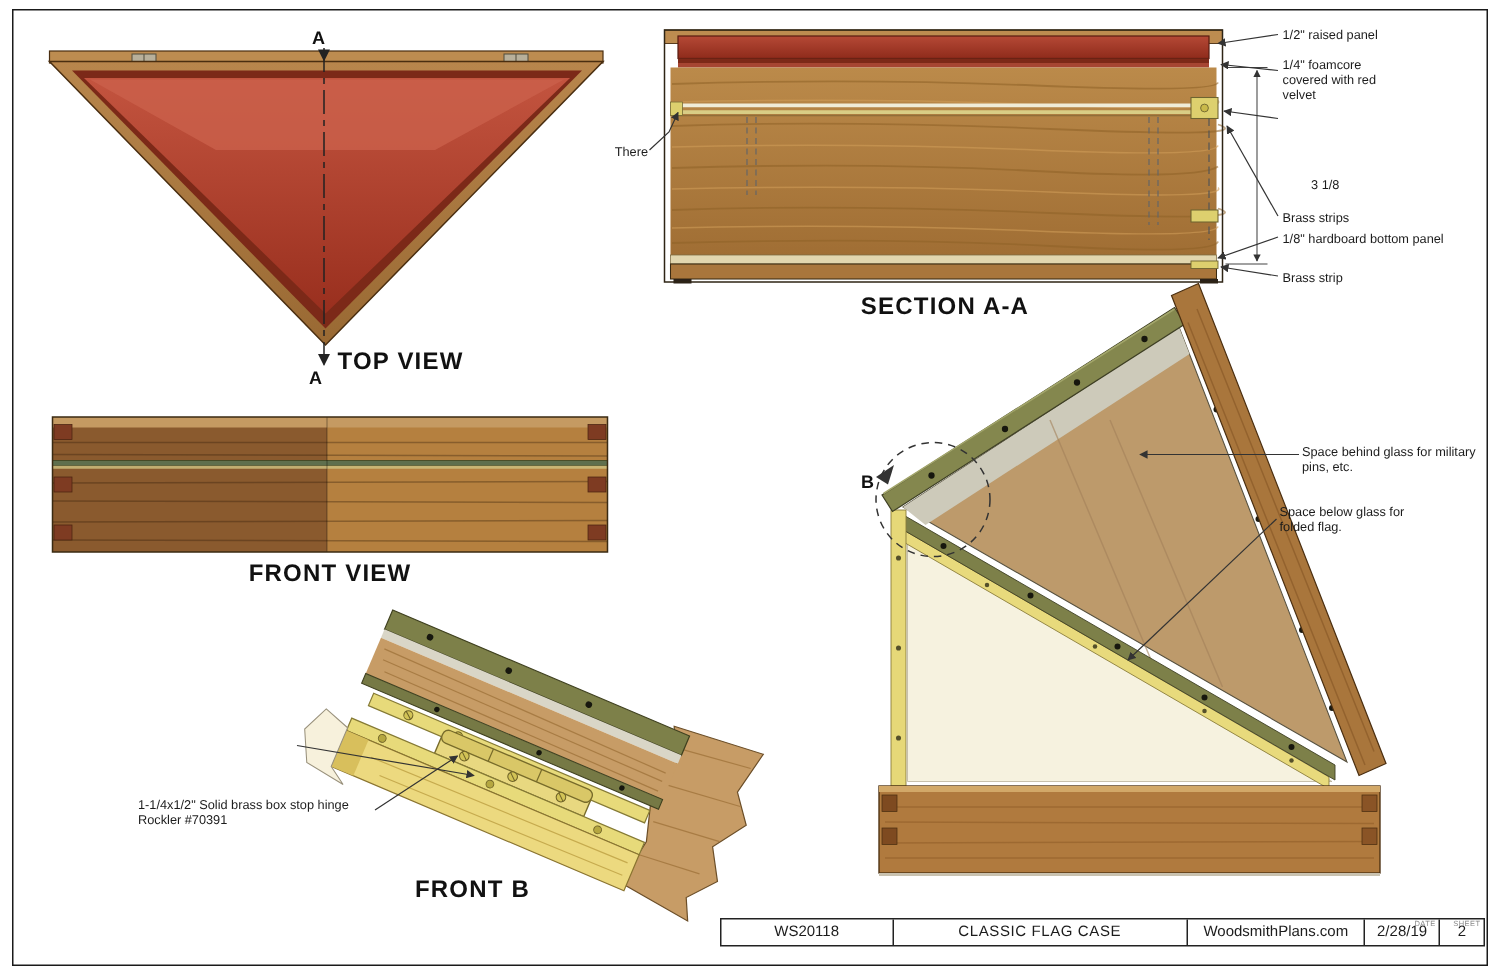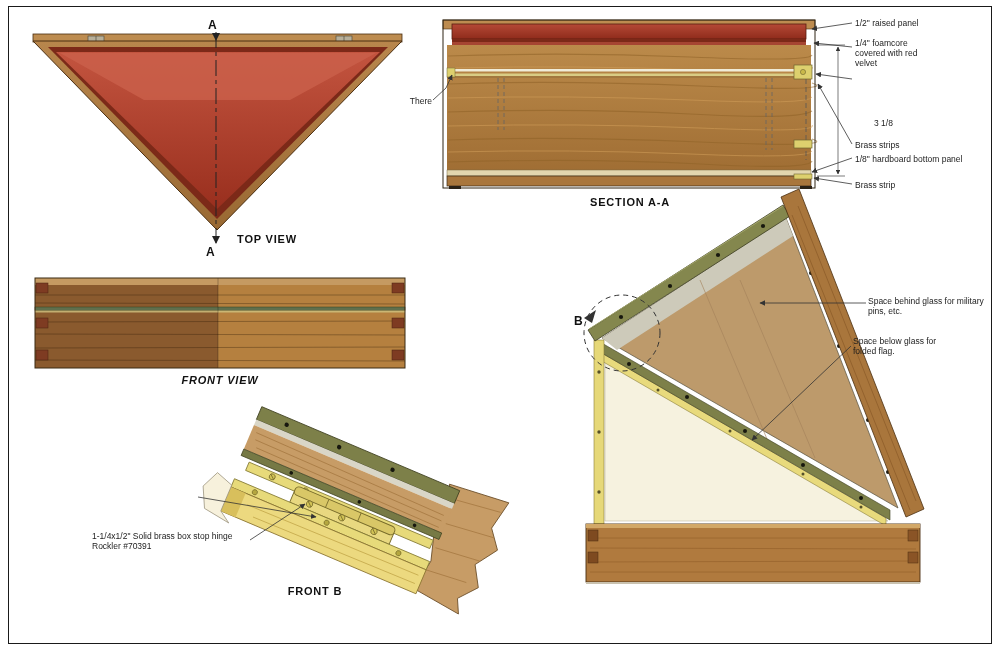--- a/index.html
+++ b/index.html
@@ -1,21 +1,21 @@
 <!DOCTYPE html>
 <html><head>
 <meta charset="utf-8">
 <style>
   html,body{margin:0;padding:0;background:#fff;}
   #page{position:relative;width:1000px;height:650px;background:#fff;overflow:hidden;
         font-family:"Liberation Sans", sans-serif;color:#1c1c1c;}
   #border{position:absolute;left:8px;top:6px;width:982px;height:636px;border:1px solid #1a1a1a;}
   svg{position:absolute;left:0;top:0;}
   .lbl{position:absolute;font-size:8.5px;line-height:1.18;color:#1c1c1c;}
-  .cap{position:absolute;font-size:11px;font-weight:600;letter-spacing:.8px;color:#111;text-align:center;}
+  .cap{position:absolute;font-size:16px;font-weight:600;letter-spacing:.8px;color:#111;text-align:center;}
   .marker{position:absolute;font-size:12px;font-weight:700;color:#111;}
   .r{text-align:right;}
   
   #tblock{position:absolute;left:480px;top:612px;width:510px;height:19px;display:flex;
           border:1px solid #222;background:#fff;box-sizing:border-box;}
   #tblock .cell{position:relative;border-right:1px solid #222;height:100%;display:flex;
                 align-items:center;justify-content:center;font-size:10px;box-sizing:border-box;}
   #tblock .cell:last-child{border-right:none;}
   #tblock .tiny{position:absolute;top:0px;right:2px;font-size:5px;color:#888;letter-spacing:.3px;}
   .c1{width:115px;} .c2{width:197px;letter-spacing:.4px;} .c3{width:119px;} .c4{width:50px;} .c5{width:29px;}
@@ -305,22 +305,35 @@
 
   <div class="cap" style="left:560px;top:196px;width:140px;">SECTION A-A</div>
   <div class="lbl r" style="left:396px;top:96px;width:36px;">There</div>
   <div class="lbl" style="left:855px;top:18px;width:135px;">1/2" raised panel</div>
   <div class="lbl" style="left:855px;top:38px;width:82px;">1/4" foamcore covered with red velvet</div>
   <div class="lbl" style="left:842px;top:118px;width:30px;margin-left:32px;">3 1/8</div>
   <div class="lbl" style="left:855px;top:140px;width:100px;">Brass strips</div>
   <div class="lbl" style="left:855px;top:154px;width:135px;">1/8" hardboard bottom panel</div>
   <div class="lbl" style="left:855px;top:180px;width:100px;">Brass strip</div>
 
-  <div class="cap" style="left:150px;top:374px;width:140px;font-style:italic;">FRONT VIEW</div>
+  <div class="cap" style="left:150px;top:374px;width:140px;">FRONT VIEW</div>
 
   <div class="lbl" style="left:92px;top:531px;width:158px;">1-1/4x1/2" Solid brass box stop hinge Rockler #70391</div>
   <div class="cap" style="left:255px;top:585px;width:120px;">FRONT  B</div>
 
   <div class="marker" style="left:574px;top:314px;">B</div>
   <div class="lbl" style="left:868px;top:296px;width:122px;">Space behind glass for military pins, etc.</div>
   <div class="lbl" style="left:853px;top:336px;width:108px;">Space below glass for folded flag.</div>
 
+  <div id="tblock">
+    <div class="cell c1">WS20118</div>
+    <div class="cell c2">CLASSIC FLAG CASE</div>
+    <div class="cell c3">WoodsmithPlans.com</div>
+    <div class="cell c4">
+      <span class="tiny">DATE</span>
+      <span>2/28/19</span>
+    </div>
+    <div class="cell c5">
+      <span class="tiny">SHEET</span>
+      <span>2</span>
+    </div>
+  </div>
 </div>
 
 </body></html>

